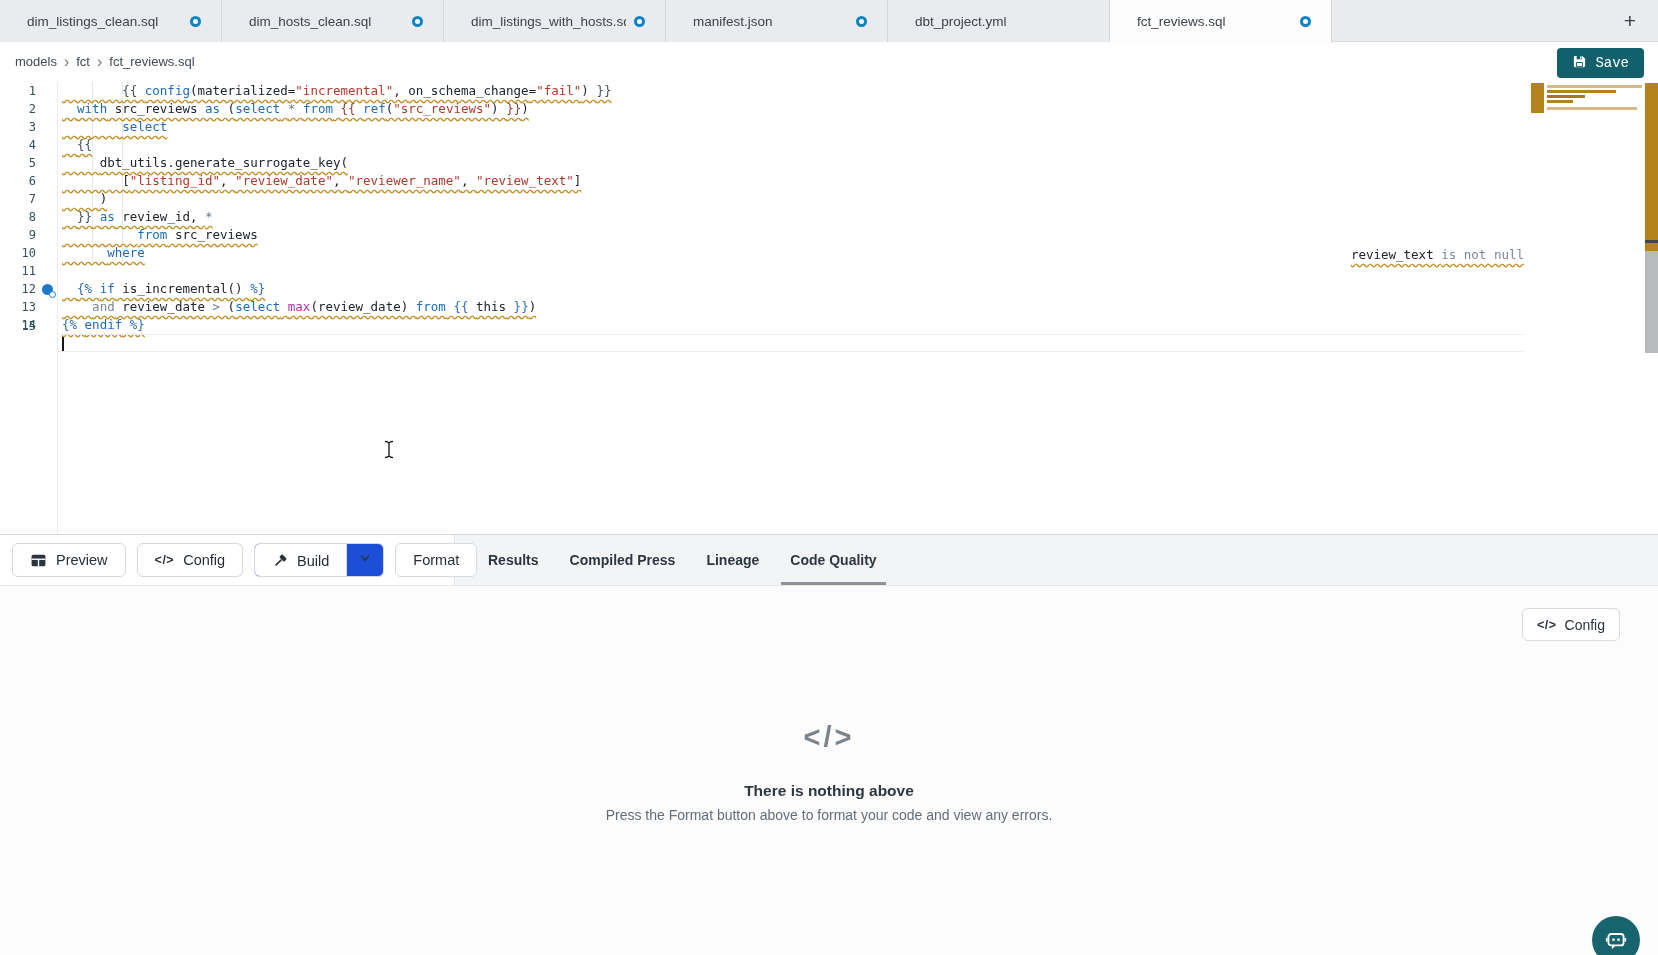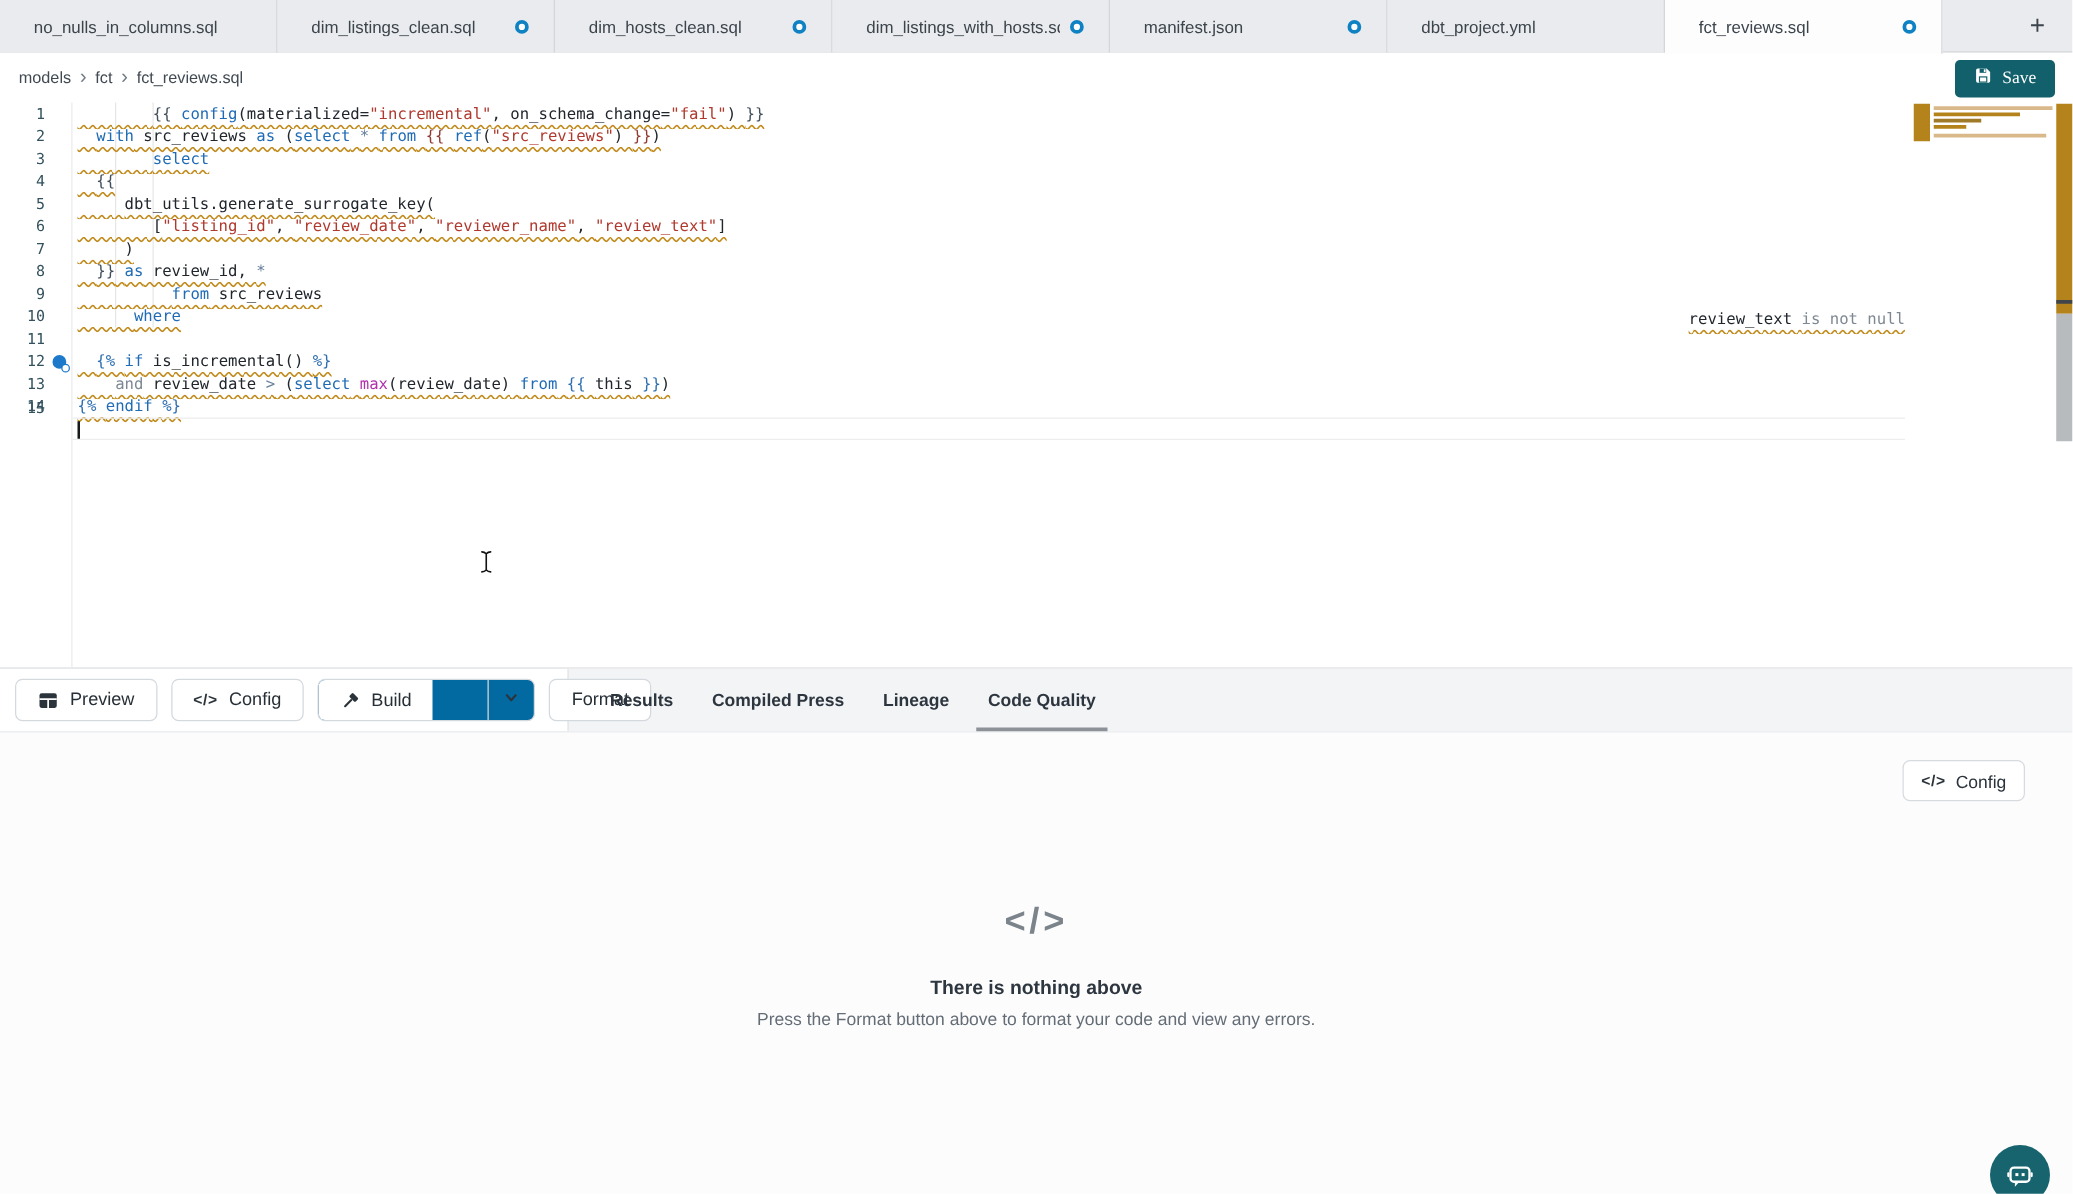--- a/index.html
+++ b/index.html
@@ -22,21 +22,21 @@
     font-size:21px; color:#3c444c; text-align:center; line-height:27px; cursor:pointer; }
 
   
   .crumbrow { position:absolute; top:43px; left:0; right:0; height:39px; background:#fff; }
   .crumbs { position:absolute; left:15px; top:11px; display:flex; align-items:center; gap:7px; }
   .bc-item { font-size:13px; color:#414a52; cursor:pointer; }
   .bc-sep { font-size:16px; color:#717b84; line-height:13px; }
   .savebtn { position:absolute; right:14px; top:5px; height:30px; padding:0 15px;
     background:#12606b; color:#fff; border:none; border-radius:4px; font-size:14px;
     display:flex; align-items:center; gap:8px; cursor:pointer;
-    font-family:Liberation Serif, serif; }
+    font-family:Liberation Mono, monospace; }
 
   
   .editor { position:absolute; top:82px; left:0; right:0; height:452px; background:#fff; }
   .gutter { position:absolute; left:0; top:0; width:58px; bottom:0;
     border-right:1px solid #ececec; }
   .gnum { position:absolute; left:0; width:36px; height:18px; text-align:right;
     font:12px "DejaVu Sans Mono", monospace; line-height:18px; color:#33525e; }
   .gicon { position:absolute; left:42px; width:11px; height:11px; background:#1d79c9;
     border-radius:50%; cursor:pointer; }
   .gicon::after { content:''; position:absolute; right:-3px; bottom:-3px; width:5px;
@@ -70,21 +70,21 @@
   .band { position:absolute; top:0; left:0; right:0; height:51px; background:#fff;
     border-bottom:1px solid #e7e9eb; }
   .band-right { position:absolute; left:454px; right:0; top:0; bottom:0;
     background:#f3f4f6; border-left:1px solid #e2e4e7; }
   .toolbtns { position:absolute; left:12px; top:8px; display:flex; gap:11px; }
   .tbtn { height:34px; background:#fff; border:1px solid #d4d9de; border-radius:6px;
     display:flex; align-items:center; gap:9px; padding:0 17px; font-size:14.5px;
     color:#272f36; cursor:pointer; font-family:"Liberation Sans", sans-serif; }
   .tbtn .bicon { display:flex; align-items:center; }
   .splitwrap { display:flex; height:34px; border:1px solid #d4d9de; border-radius:6px;
-    background:#0369a1; overflow:hidden;gap:44px; }
+    background:#1d4ed8; overflow:hidden; }
   .splitwrap .tbtn { border:none; border-radius:0; }
   .chevseg { width:37px; display:flex; align-items:center; justify-content:center;
     border-left:1px solid #d4d9de; cursor:pointer; }
   .codeglyph { font-weight:700; font-size:12.5px; color:#2b333b; letter-spacing:0.5px; }
   .ptabs { position:absolute; left:488px; top:0; height:50px; display:flex; gap:31px;
     align-items:center;font-weight:bold; }
   .ptab { font-size:14px; color:#2d363f; height:50px; line-height:50px; cursor:pointer;
     position:relative; white-space:nowrap; }
   .ptab.active::after { content:''; position:absolute; left:-9px; right:-9px; bottom:0;
     height:3px; background:#8c9298; }
@@ -110,23 +110,20 @@
   
   .mousecur { position:absolute; left:383px; top:440px; z-index:9; pointer-events:none; }
 </style>
 </head>
 <body>
 
 <div class="app">
 
   <div class="tabbar">
     <div style="display:flex;">
-        <div class="ftab">
-          <span class="ftab-label">no_nulls_in_columns.sql</span>
-        </div>
         <div class="ftab">
           <span class="ftab-label">dim_listings_clean.sql</span>
           <span class="mod-dot"></span>
         </div>
         <div class="ftab">
           <span class="ftab-label">dim_hosts_clean.sql</span>
           <span class="mod-dot"></span>
         </div>
         <div class="ftab">
           <span class="ftab-label">dim_listings_with_hosts.sql</span>

